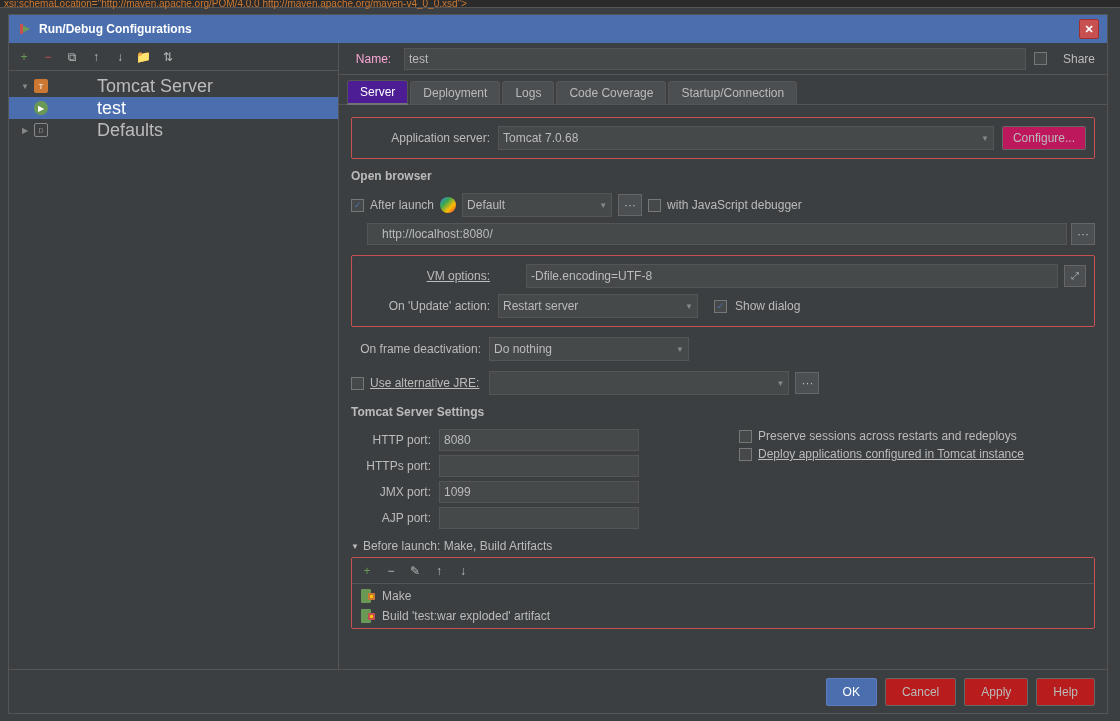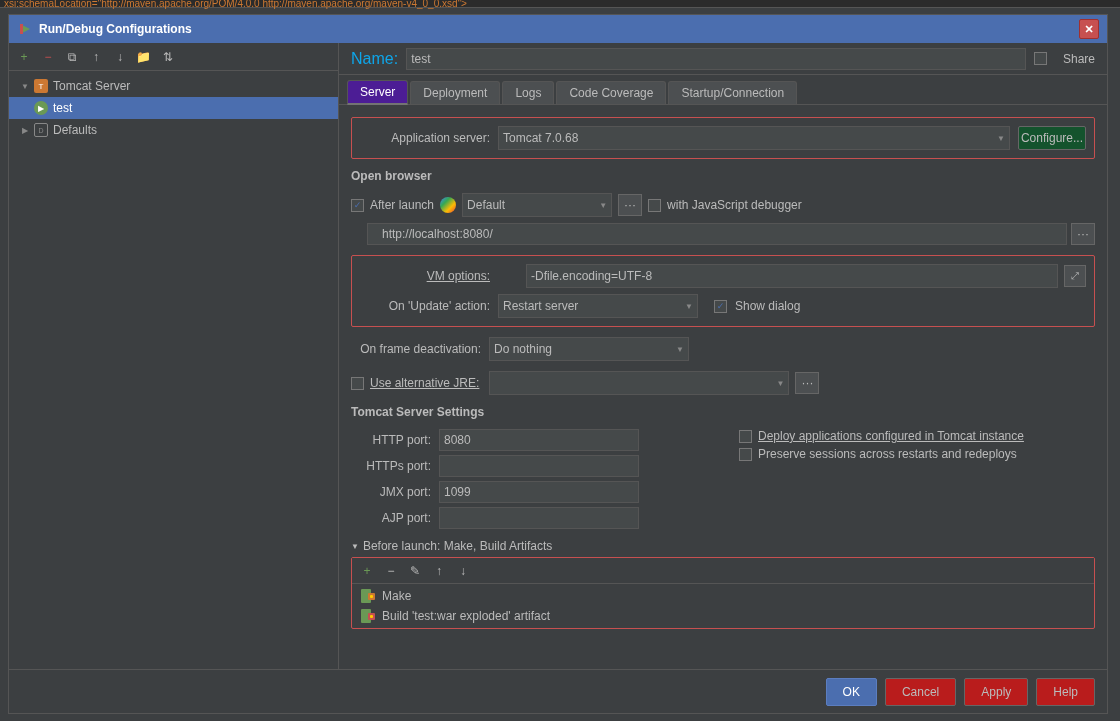--- a/index.html
+++ b/index.html
@@ -185,21 +185,22 @@
       border: 1px solid #888;
       border-radius: 2px;
       display: flex;
       align-items: center;
       justify-content: center;
       font-size: 7px;
       color: #888;
     }
     .tree-label {
       color: #bbbbbb;
-      font-size: 12px;
+      font-size: 18px;
+      margin-left: 44px;
     }
     .tree-label.selected {
       color: #ffffff;
     }
     .tree-item-indent {
       width: 16px;
     }
 
     
     .right-panel {
@@ -214,23 +215,24 @@
       height: 32px;
       display: flex;
       align-items: center;
       padding: 0 12px;
       background: #3c3f41;
       border-bottom: 1px solid #555;
       gap: 8px;
       flex-shrink: 0;
     }
     .name-label {
-      color: #0ea5e9;
-      font-size: 16px;
+      color: #f9a8d4;
+      font-size: 12px;
       min-width: 45px;
+      text-align: center;
     }
     .name-input {
       flex: 1;
       height: 22px;
       background: #45494a;
       border: 1px solid #555;
       color: #bbbbbb;
       font-size: 12px;
       padding: 0 4px;
     }
@@ -318,22 +320,22 @@
       right: 4px;
       font-size: 8px;
       color: #888;
     }
     .dropdown-wide {
       flex: 1;
     }
 
     .configure-btn {
       height: 24px;
-      padding: 0 2px;
-      background: #14532d;
+      padding: 0 10px;
+      background: #be185d;
       border: 1px solid #666;
       color: #bbbbbb;
       font-size: 12px;
       cursor: pointer;
       border-radius: 2px;
     }
 
     
     .section-header {
       color: #bbbbbb;
@@ -748,25 +750,25 @@
                 <input class="port-input" type="text" value="1099" style="">
               </div>
               <div class="port-row">
                 <span class="port-label">AJP port:</span>
                 <input class="port-input" type="text" value="" style="">
               </div>
             </div>
             <div class="settings-right">
               <div class="deploy-option">
                 <div class="checkbox"></div>
-                <span class="deploy-label">Deploy applications configured in Tomcat instance</span>
+                <span class="checkbox-label">Preserve sessions across restarts and redeploys</span>
               </div>
               <div class="deploy-option">
                 <div class="checkbox"></div>
-                <span class="checkbox-label">Preserve sessions across restarts and redeploys</span>
+                <span class="deploy-label">Deploy applications configured in Tomcat instance</span>
               </div>
             </div>
           </div>
         </div>
 
         <div style="display:flex; flex-direction:column; gap:4px;">
           <div class="before-launch-header">
             <span class="before-launch-arrow">▼</span>
             <span>Before launch: Make, Build Artifacts</span>
           </div>

